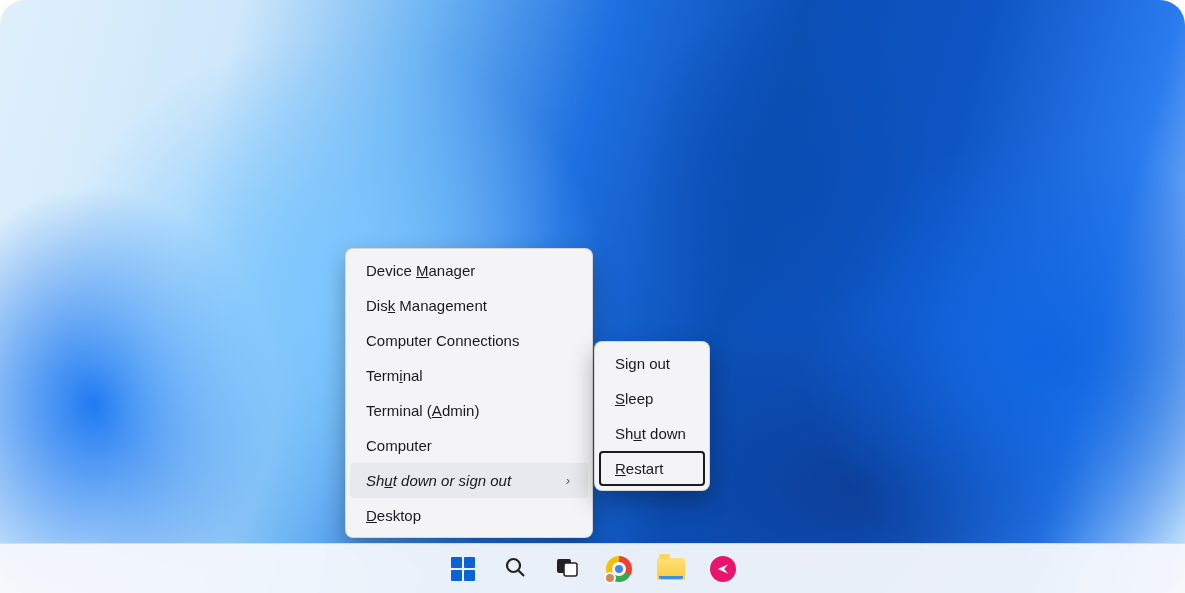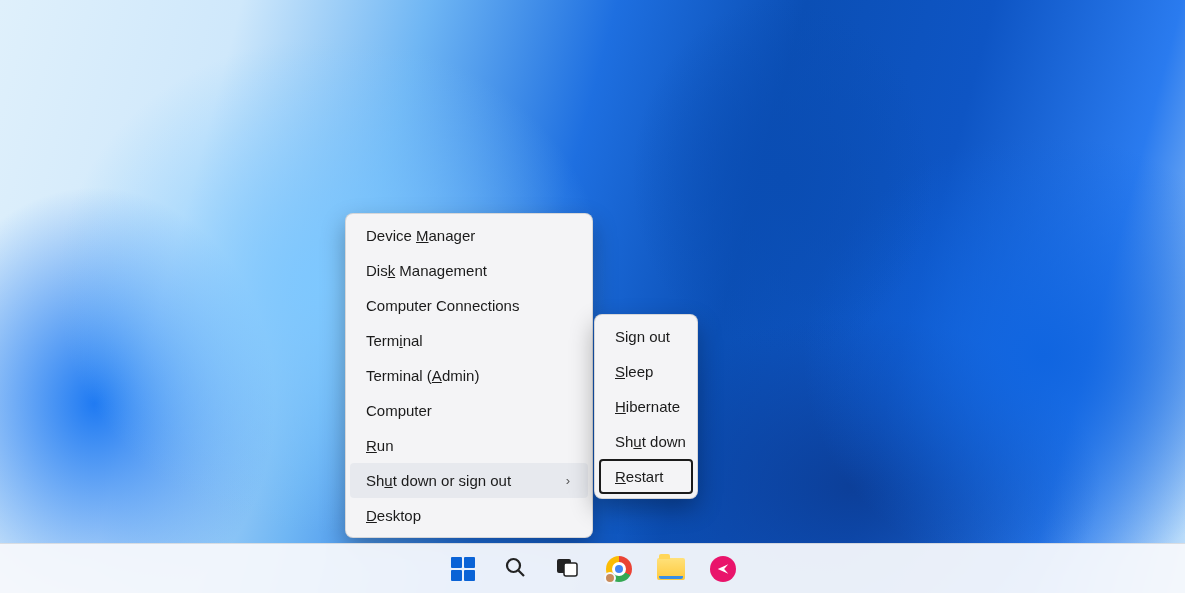--- a/index.html
+++ b/index.html
@@ -7,20 +7,21 @@
   .desktop {
     position: relative;
     width: 1185px; height: 593px;
     background:
       radial-gradient(ellipse 500px 450px at 28% 48%, #7ec8ff 0%, rgba(126,200,255,0) 55%),
       radial-gradient(ellipse 250px 300px at 66% 30%, #0a4db3 0%, rgba(10,77,179,0) 60%),
       radial-gradient(ellipse 400px 370px at 88% 60%, #1065e0 0%, rgba(16,101,224,0) 60%),
       radial-gradient(ellipse 380px 260px at 72% 82%, #0c3f99 0%, rgba(12,63,153,0) 65%),
       radial-gradient(ellipse 300px 360px at 8% 68%, #1f7af2 0%, rgba(31,122,242,0) 60%),
       linear-gradient(105deg, #dff0fb 0%, #cfe8fb 18%, #6fb6f4 32%, #1e6fe0 46%, #0b4fb5 60%, #0e55c4 74%, #2a7bef 88%, #c9e6fb 100%);
+    border-radius: 25px;
   }
   .taskbar {
     position:absolute; left:0; right:0; bottom:0; height:50px;
     background: rgba(246,248,252,0.95);
     border-top:1px solid rgba(0,0,0,0.10);
     display:flex; justify-content:center; align-items:center; gap:22px;
   }
   .tb-item { width:30px; height:30px; display:flex; align-items:center; justify-content:center; border-radius:4px; cursor:pointer; }
 
   .context-menu {
@@ -32,27 +33,27 @@
     padding:4px 0;
     color:#1b1b1b;
     font-size:15px;
   }
   .menu-item {
     padding:9px 18px 9px 16px;
     display:flex; align-items:center; justify-content:space-between;
     white-space:nowrap; cursor:default;
     border-radius:4px; margin:0 4px;
   }
-  .menu-item.hovered { background:#e7e9ee; }
+  .menu-item.hovered { background:#e7e9ee;font-style:italic; }
   .menu-item.highlight { outline:2px solid #1b1b1b; outline-offset:-2px; border-radius:4px; }
   .menu-item .label u { text-decoration: underline; }
   .chev { font-size:13px; color:#555; margin-left:24px; }
 
   #main-menu { left:345px; bottom:55px; width:248px; }
-  #sub-menu  { left:594px; bottom:94px; width:104px; }
+  #sub-menu  { left:594px; bottom:102px; width:116px; }
 
   
   .win-logo { width:24px; height:24px; display:grid; grid-template-columns:1fr 1fr; grid-template-rows:1fr 1fr; gap:2px; }
   .win-logo span { background:#0a63d6; border-radius:1px; }
   .magnify svg, .taskview svg { width:24px; height:24px; }
   .chrome { width:26px; height:26px; border-radius:50%; background: conic-gradient(#ea4335 0 120deg,#34a853 120deg 240deg,#fbbc05 240deg 360deg); position:relative; }
   .chrome::after{content:"";position:absolute;inset:6px;border-radius:50%;background:#fff;}
   .chrome::before{content:"";position:absolute;inset:9px;border-radius:50%;background:#4285f4;z-index:2;}
   .chrome .badge{position:absolute;bottom:-2px;left:-2px;width:12px;height:12px;border-radius:50%;background:#c98b5a;border:2px solid #f6f8fc;z-index:3;}
   .folder { width:28px; height:22px; border-radius:2px; background:linear-gradient(#ffe17a,#ffc93c); position:relative; }
@@ -78,41 +79,35 @@
       </div>
       <div class="menu-item">
         <span class="label">Term<u>i</u>nal</span>
       </div>
       <div class="menu-item">
         <span class="label">Terminal (<u>A</u>dmin)</span>
       </div>
       <div class="menu-item">
         <span class="label">Computer</span>
       </div>
-      <div class="menu-item">
-        <span class="label"><u>R</u>un</span>
-      </div>
       <div class="menu-item hovered">
         <span class="label">Sh<u>u</u>t down or sign out</span>
         <span class="chev">›</span>
       </div>
       <div class="menu-item">
         <span class="label"><u>D</u>esktop</span>
       </div>
     </div>
 
   <div id="sub-menu" class="context-menu">
       <div class="menu-item">
         <span class="label">Sign out</span>
       </div>
       <div class="menu-item">
         <span class="label"><u>S</u>leep</span>
-      </div>
-      <div class="menu-item">
-        <span class="label"><u>H</u>ibernate</span>
       </div>
       <div class="menu-item">
         <span class="label">Sh<u>u</u>t down</span>
       </div>
       <div class="menu-item highlight">
         <span class="label"><u>R</u>estart</span>
       </div>
     </div>
 
   <div class="taskbar">

